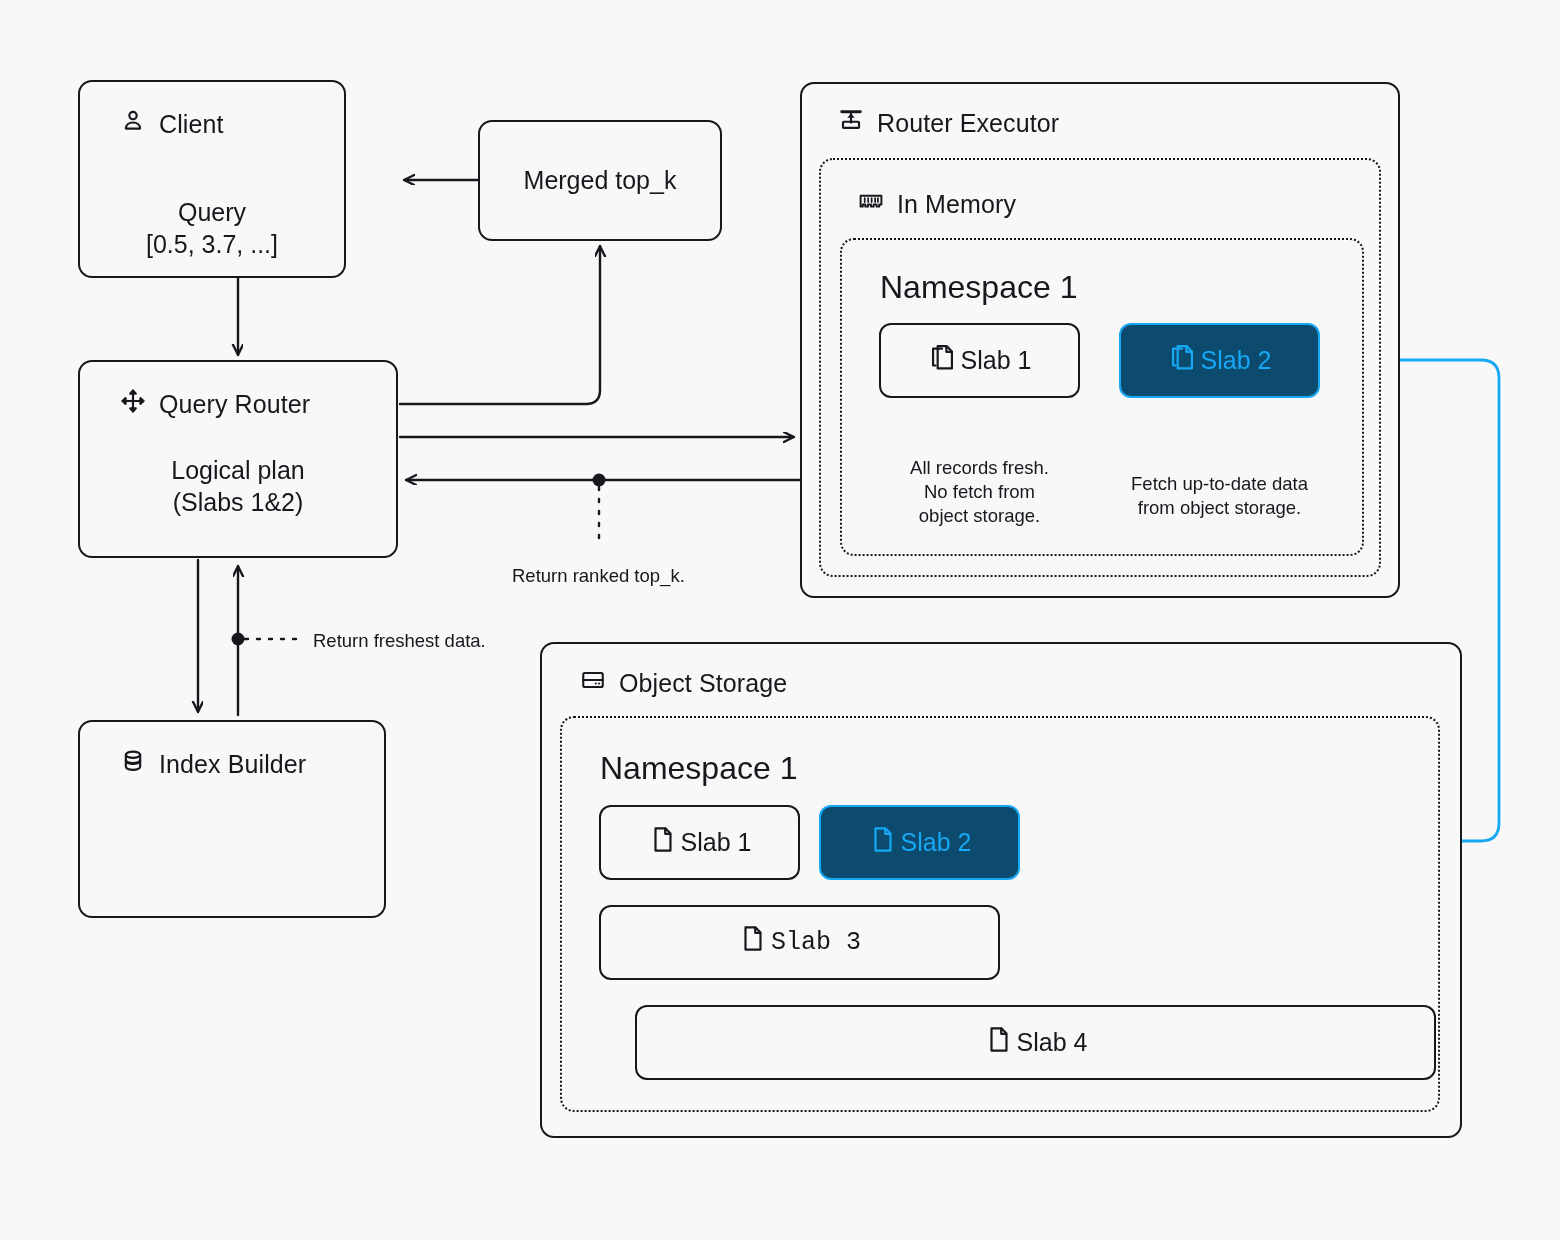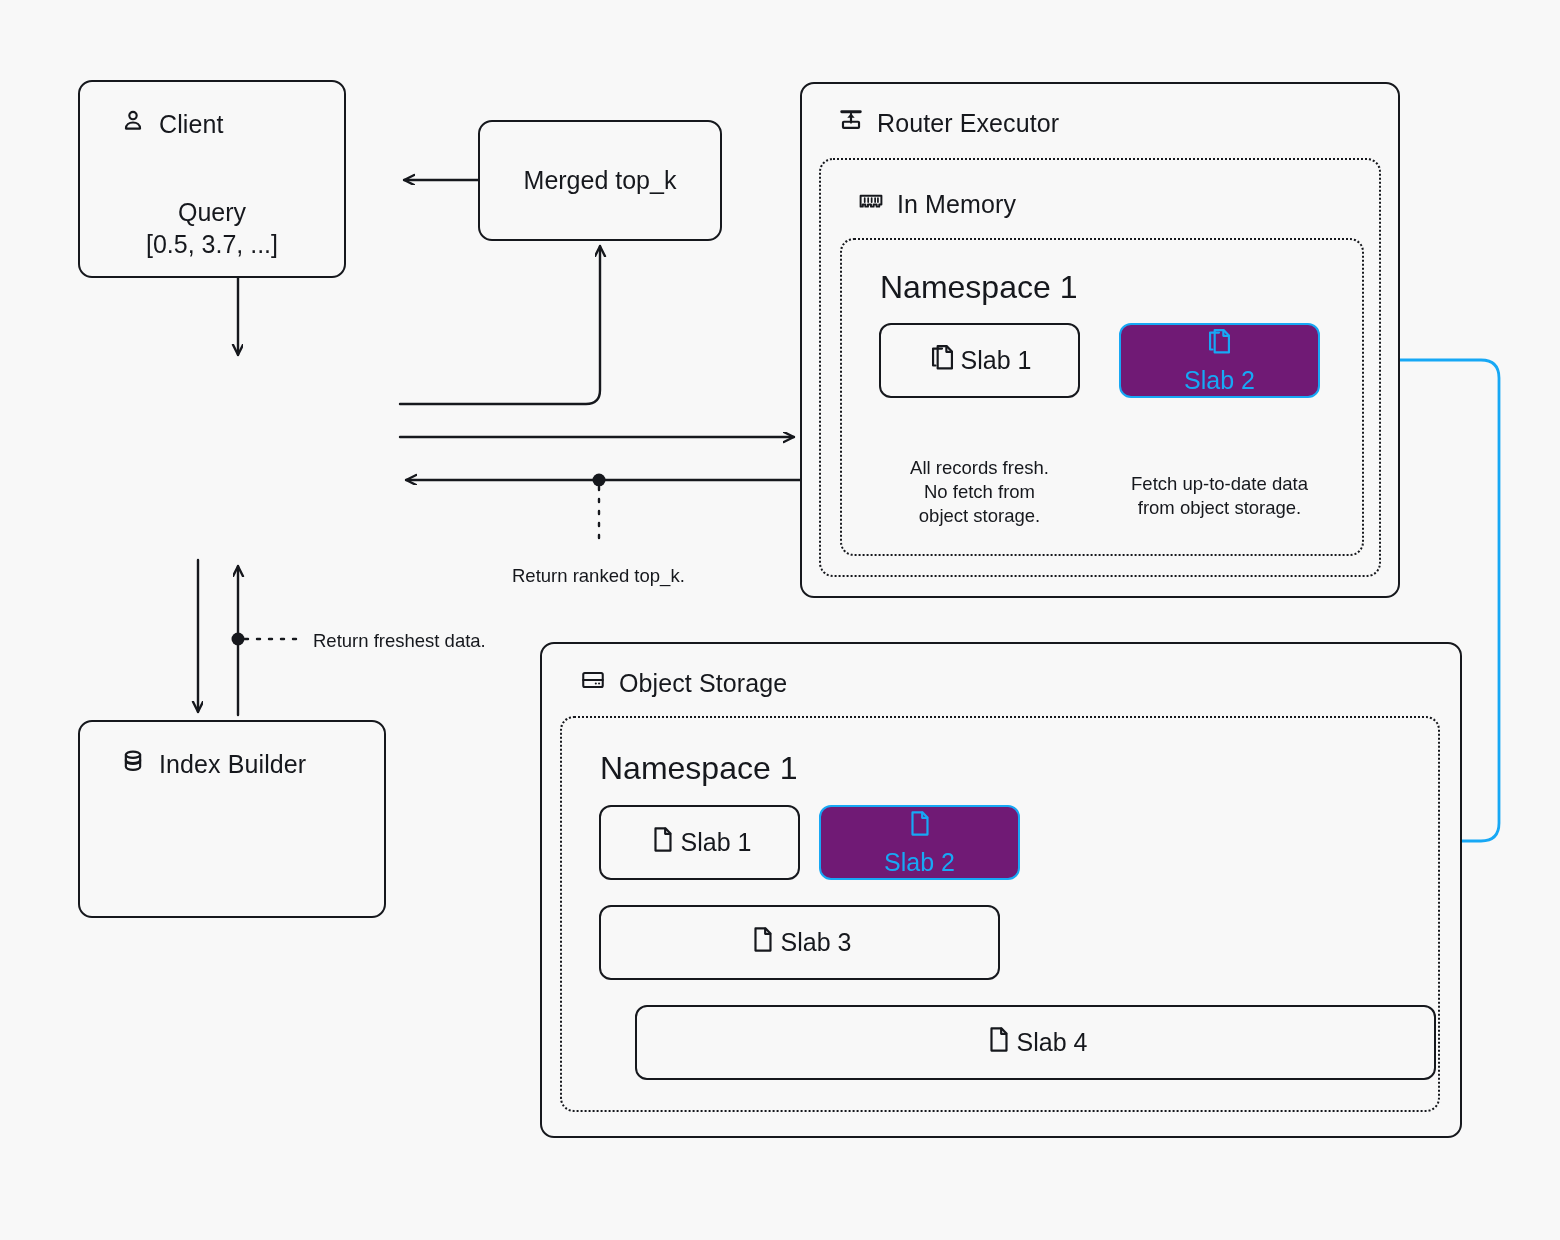--- a/index.html
+++ b/index.html
@@ -89,23 +89,22 @@
     justify-content: center;
     gap: 4px;
     border: 2.4px solid #16181d;
     border-radius: 12px;
     background: #f8f8f8;
     font-size: 25px;
     white-space: nowrap;
   }
   .chip.hl {
     border-color: #17a8f5;
-    background: #701a75;
+    background: #0c4a6e;
     color: #17a8f5;
-    flex-direction: column;
   }
   .chip .ico { display: block; flex: 0 0 auto; }
 
   
   .note {
     position: absolute;
     font-size: 18.5px;
     line-height: 1.3;
     text-align: center;
     white-space: pre-line;
@@ -173,20 +172,36 @@
     </div>
     <div class="body-text" style="top:94px;margin-top:20px;">Query
 [0.5, 3.7, ...]</div>
   </div>
 
   <div class="node" style="left:478px; top:120px; width:244px; height:121px;
               display:flex; align-items:center; justify-content:center;">
     <span style="font-size:25px;">Merged top_k</span>
   </div>
 
+  <div class="node" style="left:78px; top:360px; width:320px; height:198px;">
+    <div class="hdr" style="left:40px; top:26px;">
+      <span class="ico">
+        <svg width="26" height="26" viewBox="0 0 24 24" fill="none" stroke="#16181d" stroke-width="2" stroke-linecap="round" stroke-linejoin="round">
+          <path d="M12 3.2 L12 20.8 M3.2 12 L20.8 12"></path>
+          <path d="M12 2.2 L9.4 5.2 L14.6 5.2 Z" fill="#16181d"></path>
+          <path d="M12 21.8 L9.4 18.8 L14.6 18.8 Z" fill="#16181d"></path>
+          <path d="M2.2 12 L5.2 9.4 L5.2 14.6 Z" fill="#16181d"></path>
+          <path d="M21.8 12 L18.8 9.4 L18.8 14.6 Z" fill="#16181d"></path>
+        </svg>
+      </span>
+      <span>Query Router</span>
+    </div>
+    <div class="body-text" style="top:92px;">Logical plan
+(Slabs 1&amp;2)</div>
+  </div>
 
   <div class="node" style="left:78px; top:720px; width:308px; height:198px;">
     <div class="hdr" style="left:40px; top:26px;">
       <span class="ico">
         <svg width="26" height="26" viewBox="0 0 24 24" fill="none" stroke="#16181d" stroke-width="2" stroke-linecap="round" stroke-linejoin="round">
           <ellipse cx="12" cy="6.2" rx="6.6" ry="2.9"></ellipse>
           <path d="M5.4 6.2 L5.4 11.9 C5.4 13.5 8.4 14.8 12 14.8 C15.6 14.8 18.6 13.5 18.6 11.9 L18.6 6.2"></path>
           <path d="M5.4 11 C5.4 12.6 8.4 13.9 12 13.9 C15.6 13.9 18.6 12.6 18.6 11"></path>
           <path d="M5.4 11.9 L5.4 17.3 C5.4 18.9 8.4 20.2 12 20.2 C15.6 20.2 18.6 18.9 18.6 17.3 L18.6 11.9"></path>
         </svg>
@@ -289,21 +304,21 @@
   <div class="chip hl" style="left:819px; top:805px; width:201px; height:75px;">
     <span class="ico">
       <svg width="29" height="29" viewBox="0 0 24 24" fill="none" stroke="#17a8f5" stroke-width="1.8" stroke-linecap="round" stroke-linejoin="round">
         <path d="M6.2 2.8 L14.4 2.8 L18.6 7.0 L18.6 21.2 L6.2 21.2 Z"></path>
         <path d="M14.2 3.0 L14.2 7.3 L18.4 7.3"></path>
       </svg>
     </span>
     <span>Slab 2</span>
   </div>
 
-  <div class="chip" style="left:599px; top:905px; width:401px; height:75px;">
+  <div class="chip" style="left:599px; top:905px; width:401px; height:75px;font-family:Liberation Mono, monospace;">
     <span class="ico">
       <svg width="29" height="29" viewBox="0 0 24 24" fill="none" stroke="#16181d" stroke-width="1.8" stroke-linecap="round" stroke-linejoin="round">
         <path d="M6.2 2.8 L14.4 2.8 L18.6 7.0 L18.6 21.2 L6.2 21.2 Z"></path>
         <path d="M14.2 3.0 L14.2 7.3 L18.4 7.3"></path>
       </svg>
     </span>
     <span>Slab 3</span>
   </div>
 
   <div class="chip" style="left:599px; top:1005px; width:801px; height:75px;margin-left:36px;">

